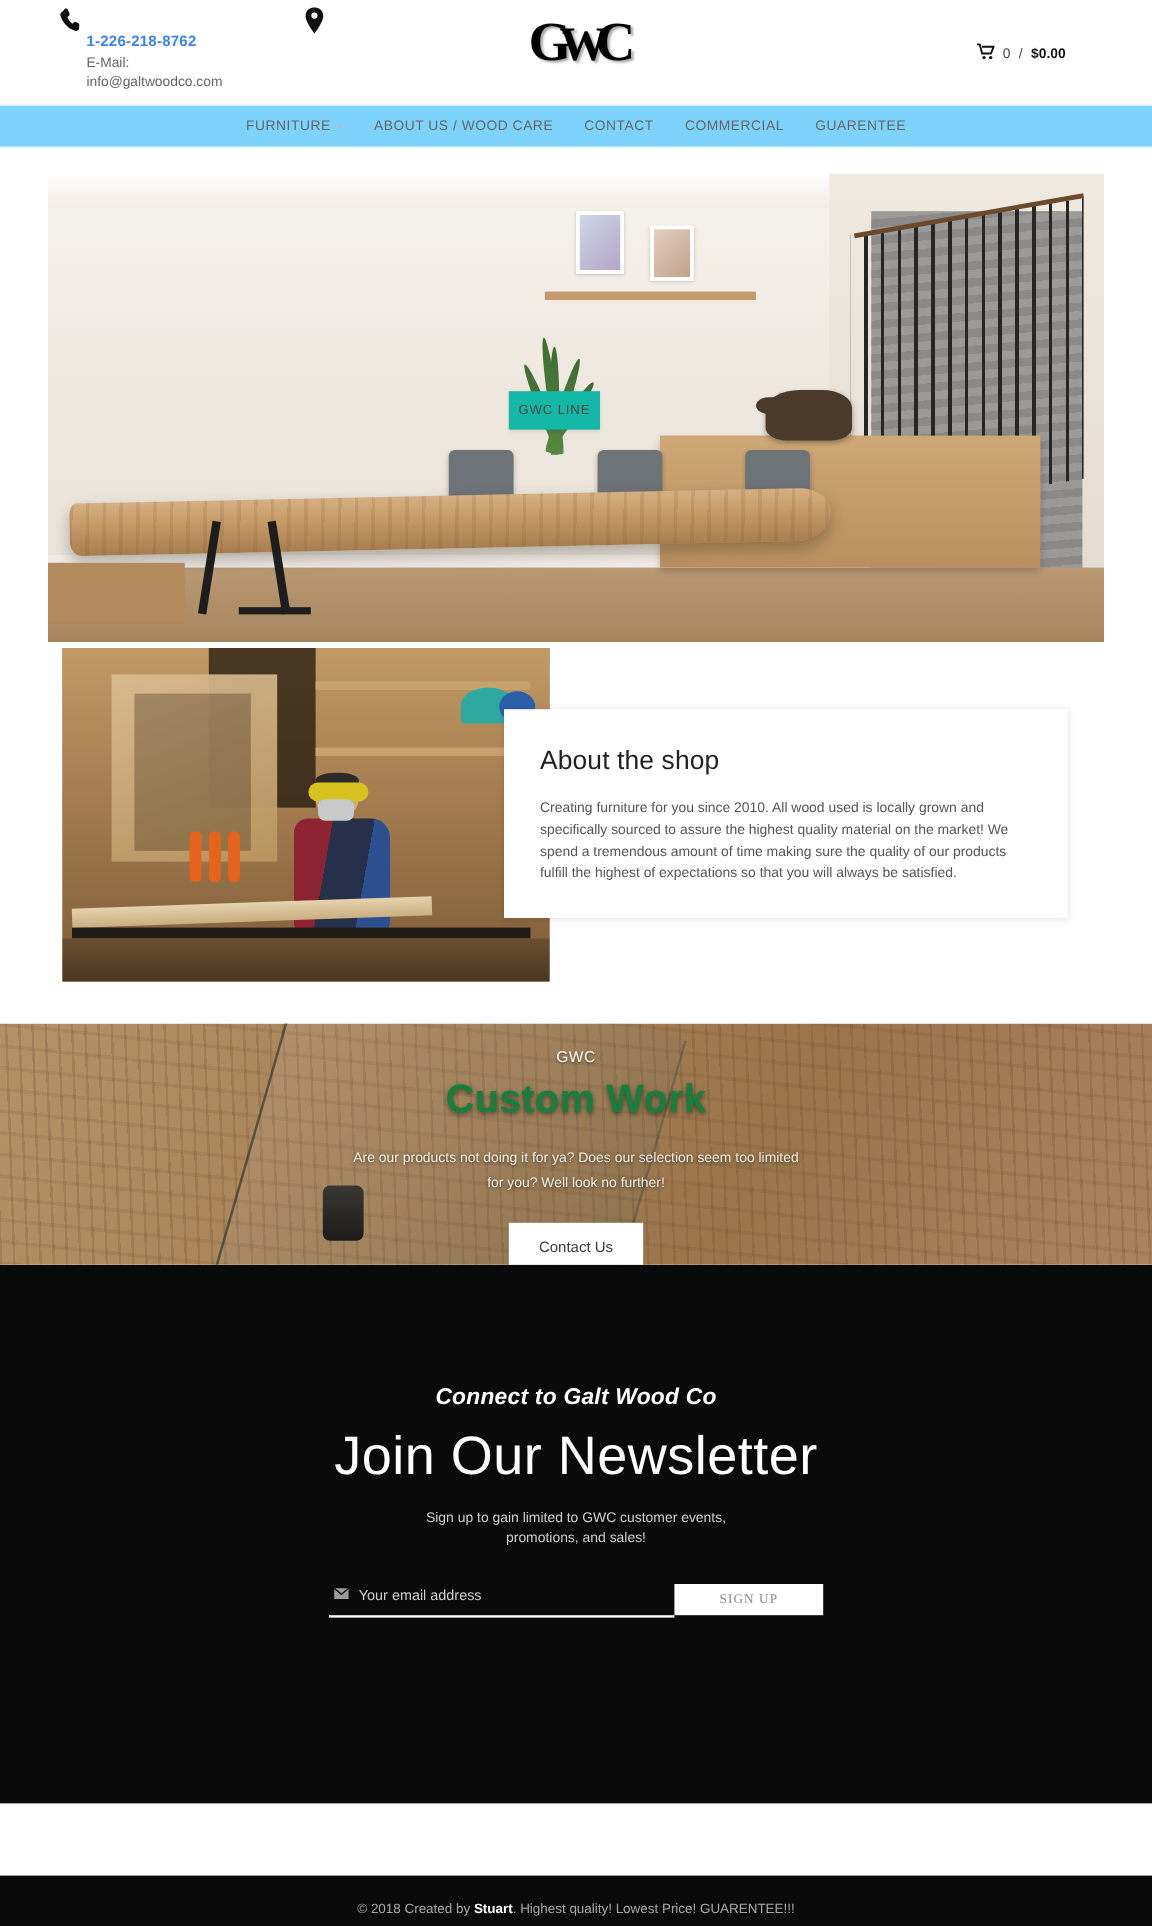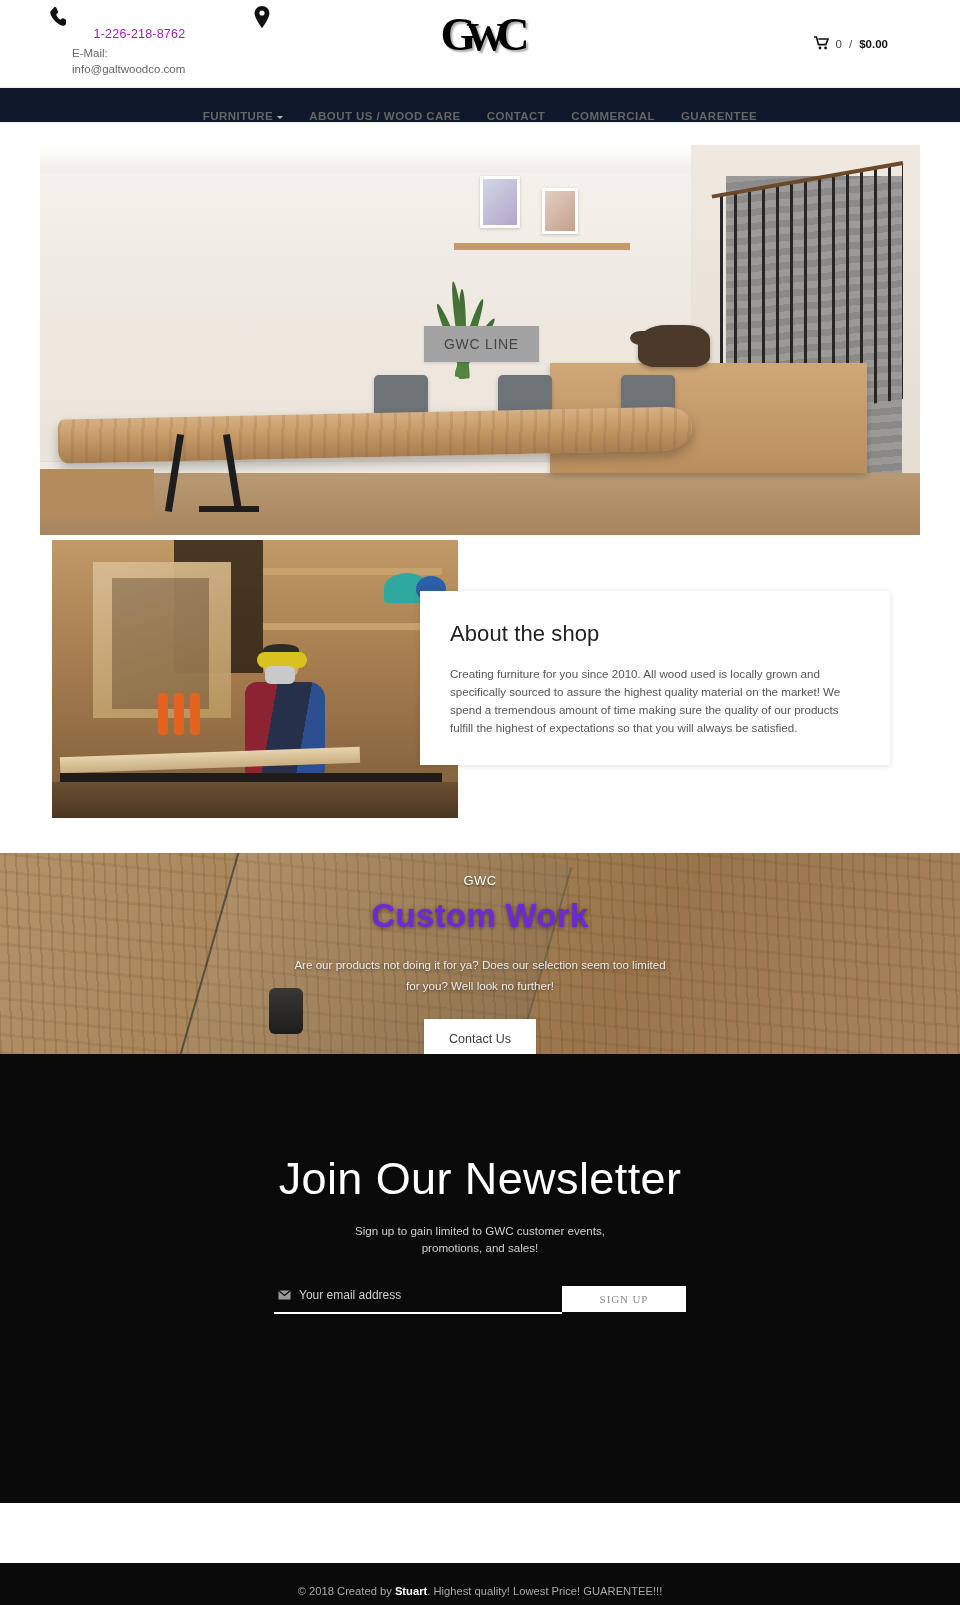--- a/index.html
+++ b/index.html
@@ -33,26 +33,25 @@
     height: 30px;
     display: flex;
     align-items: flex-start;
     justify-content: center;
     margin-right: 4px;
     flex-shrink: 0;
   }
   .info-text { line-height: 16px; padding-top: 20px; }
   .info-strong {
     font-size: 12.5px;
-    font-weight: normal;
-    color: #a21caf;
+    font-weight: bold;
+    color: #3b82f6;
     letter-spacing: .2px;
     display: block;
     margin-bottom: 3px;
-    text-align: right;
   }
   .info-line {
     font-size: 11.5px;
     color: #666;
     display: block;
     line-height: 16px;
   }
   .logo-wrap {
     position: absolute;
     left: 0; right: 0;
@@ -80,26 +79,25 @@
     align-items: center;
     gap: 7px;
     font-size: 11.5px;
     color: #444;
   }
   .cart .amount { font-weight: bold; color: #111; }
 
   
   .navbar {
     height: 35px;
-    background: #0f172a;
+    background: #7dd3fc;
     border-bottom: 1px solid #eeeeee;
     display: flex;
-    align-items: flex-end;
+    align-items: center;
     justify-content: center;
-    font-weight: bold;
   }
   .nav-list { display: flex; align-items: center; gap: 0; }
   .nav-item {
     font-size: 11.5px;
     letter-spacing: .45px;
     color: #666;
     padding: 0 13px;
     cursor: pointer;
     display: flex;
     align-items: center;
@@ -195,23 +193,23 @@
   .hp-chair.c1 { left:38%; }
   .hp-chair.c2 { left:52%; }
   .hp-chair.c3 { left:66%; }
   
   .hp-bench { position:absolute; bottom:4%; left:0; width:13%; height:13%;
     background:linear-gradient(180deg,#c9a273,#a6band); background:#b48b5d; }
   .hero-label {
     position: absolute;
     left: 384px;
     top: 181px;
-    background: #a3a3a3;
-    padding: 10px 20px;
-    font-size: 14px;
+    background: #14b8a6;
+    padding: 10px 8px;
+    font-size: 11px;
     letter-spacing: .7px;
     color: #444;
     box-shadow: 0 1px 3px rgba(0,0,0,.12);
     cursor: pointer;
   }
 
   
   .about-section {
     position: relative;
     height: 318px;
@@ -310,21 +308,21 @@
   .cw-eyebrow {
     font-size: 13px;
     color: #fff;
     letter-spacing: .4px;
     text-shadow: 0 1px 2px rgba(0,0,0,.5);
     margin-bottom: 9px;
   }
   .cw-title {
     font-size: 33px;
     font-weight: bold;
-    color: #6d28d9;
+    color: #15803d;
     letter-spacing: .3px;
     text-shadow: 0 1px 4px rgba(0,0,0,.5);
     margin-bottom: 19px;
   }
   .cw-sub {
     font-size: 11.6px;
     line-height: 21px;
     color: #f1ece6;
     text-shadow: 0 1px 3px rgba(0,0,0,.55);
     max-width: 380px;
@@ -567,20 +565,21 @@
   <div class="cw-shade"></div>
   <div class="cw-content">
     <div class="cw-eyebrow">GWC</div>
     <h2 class="cw-title">Custom Work</h2>
     <p class="cw-sub">Are our products not doing it for ya? Does our selection seem too limited for you? Well look no further!</p>
     <button class="cw-btn">Contact Us</button>
   </div>
 </section>
 
 <section class="news-section">
+  <div class="news-eyebrow">Connect to Galt Wood Co</div>
   <h2 class="news-title">Join Our Newsletter</h2>
   <p class="news-sub">
     <span>Sign up to gain limited to GWC customer events,</span><br>
     <span>promotions, and sales!</span>
   </p>
   <form class="news-form">
     <div class="news-field">
       <span>
         <svg width="13" height="10" viewBox="0 0 13 10" aria-hidden="true">
           <rect x="0.5" y="0.5" width="12" height="9" fill="#9a9a9a"></rect>

